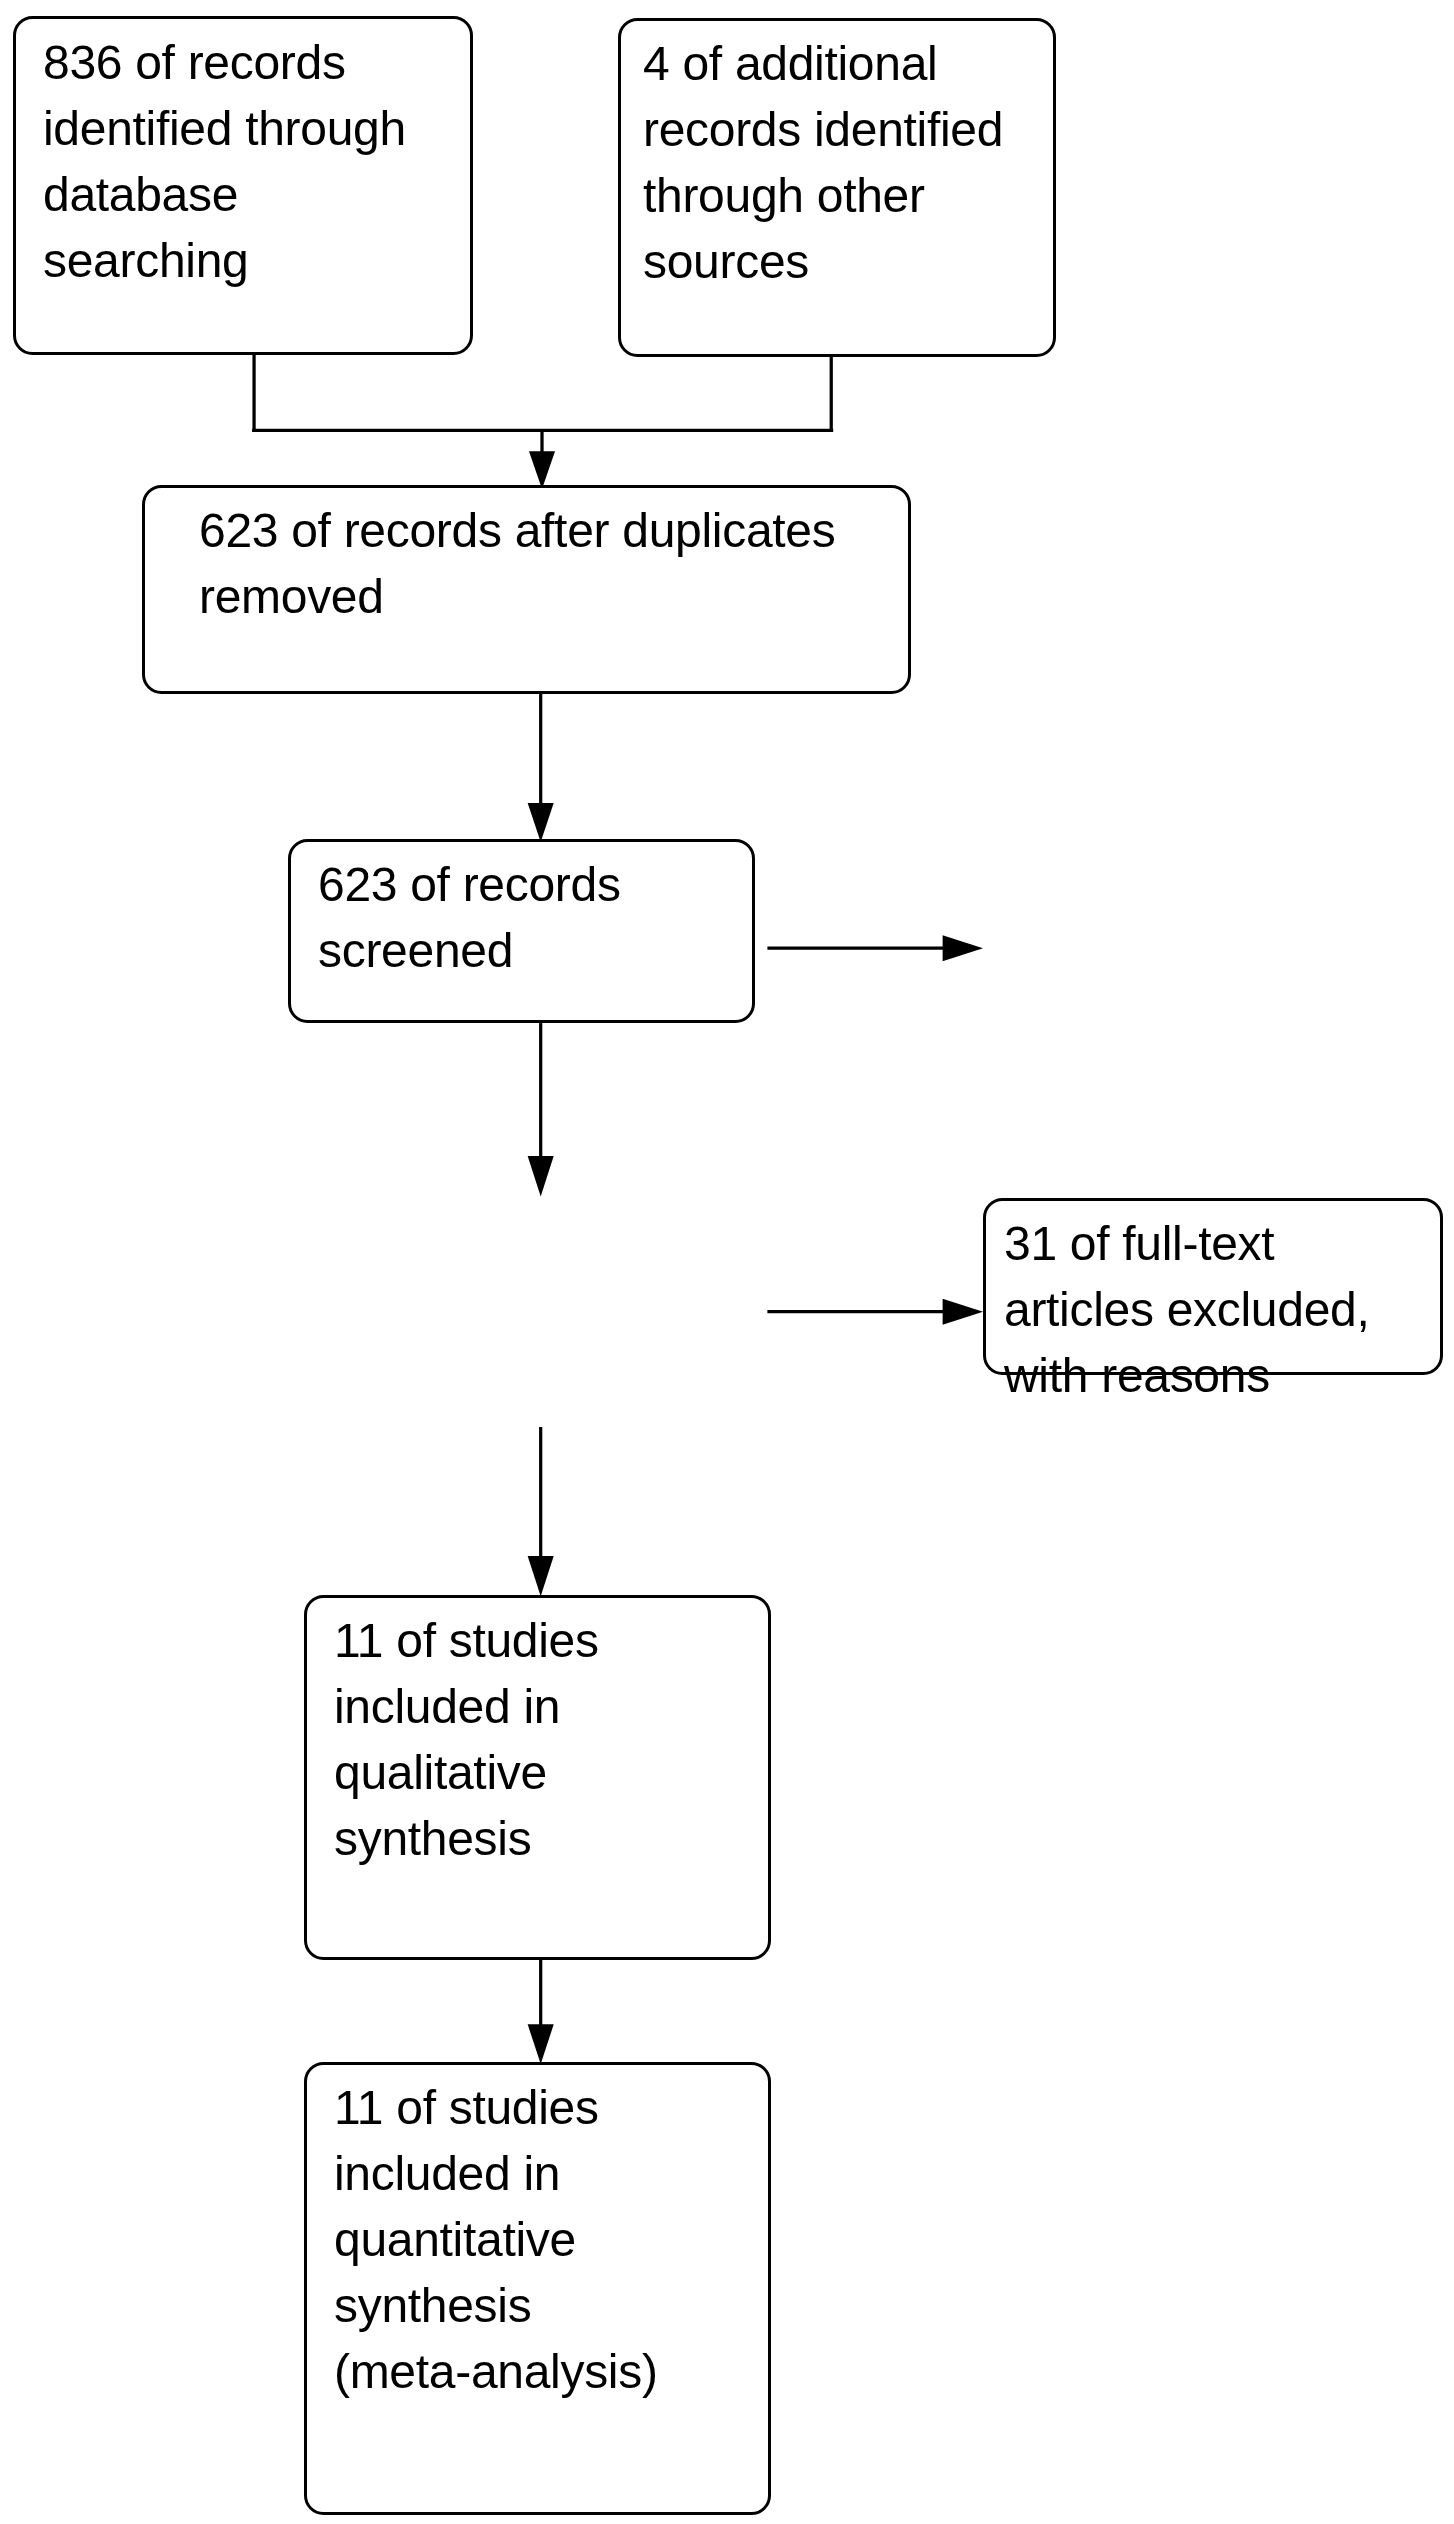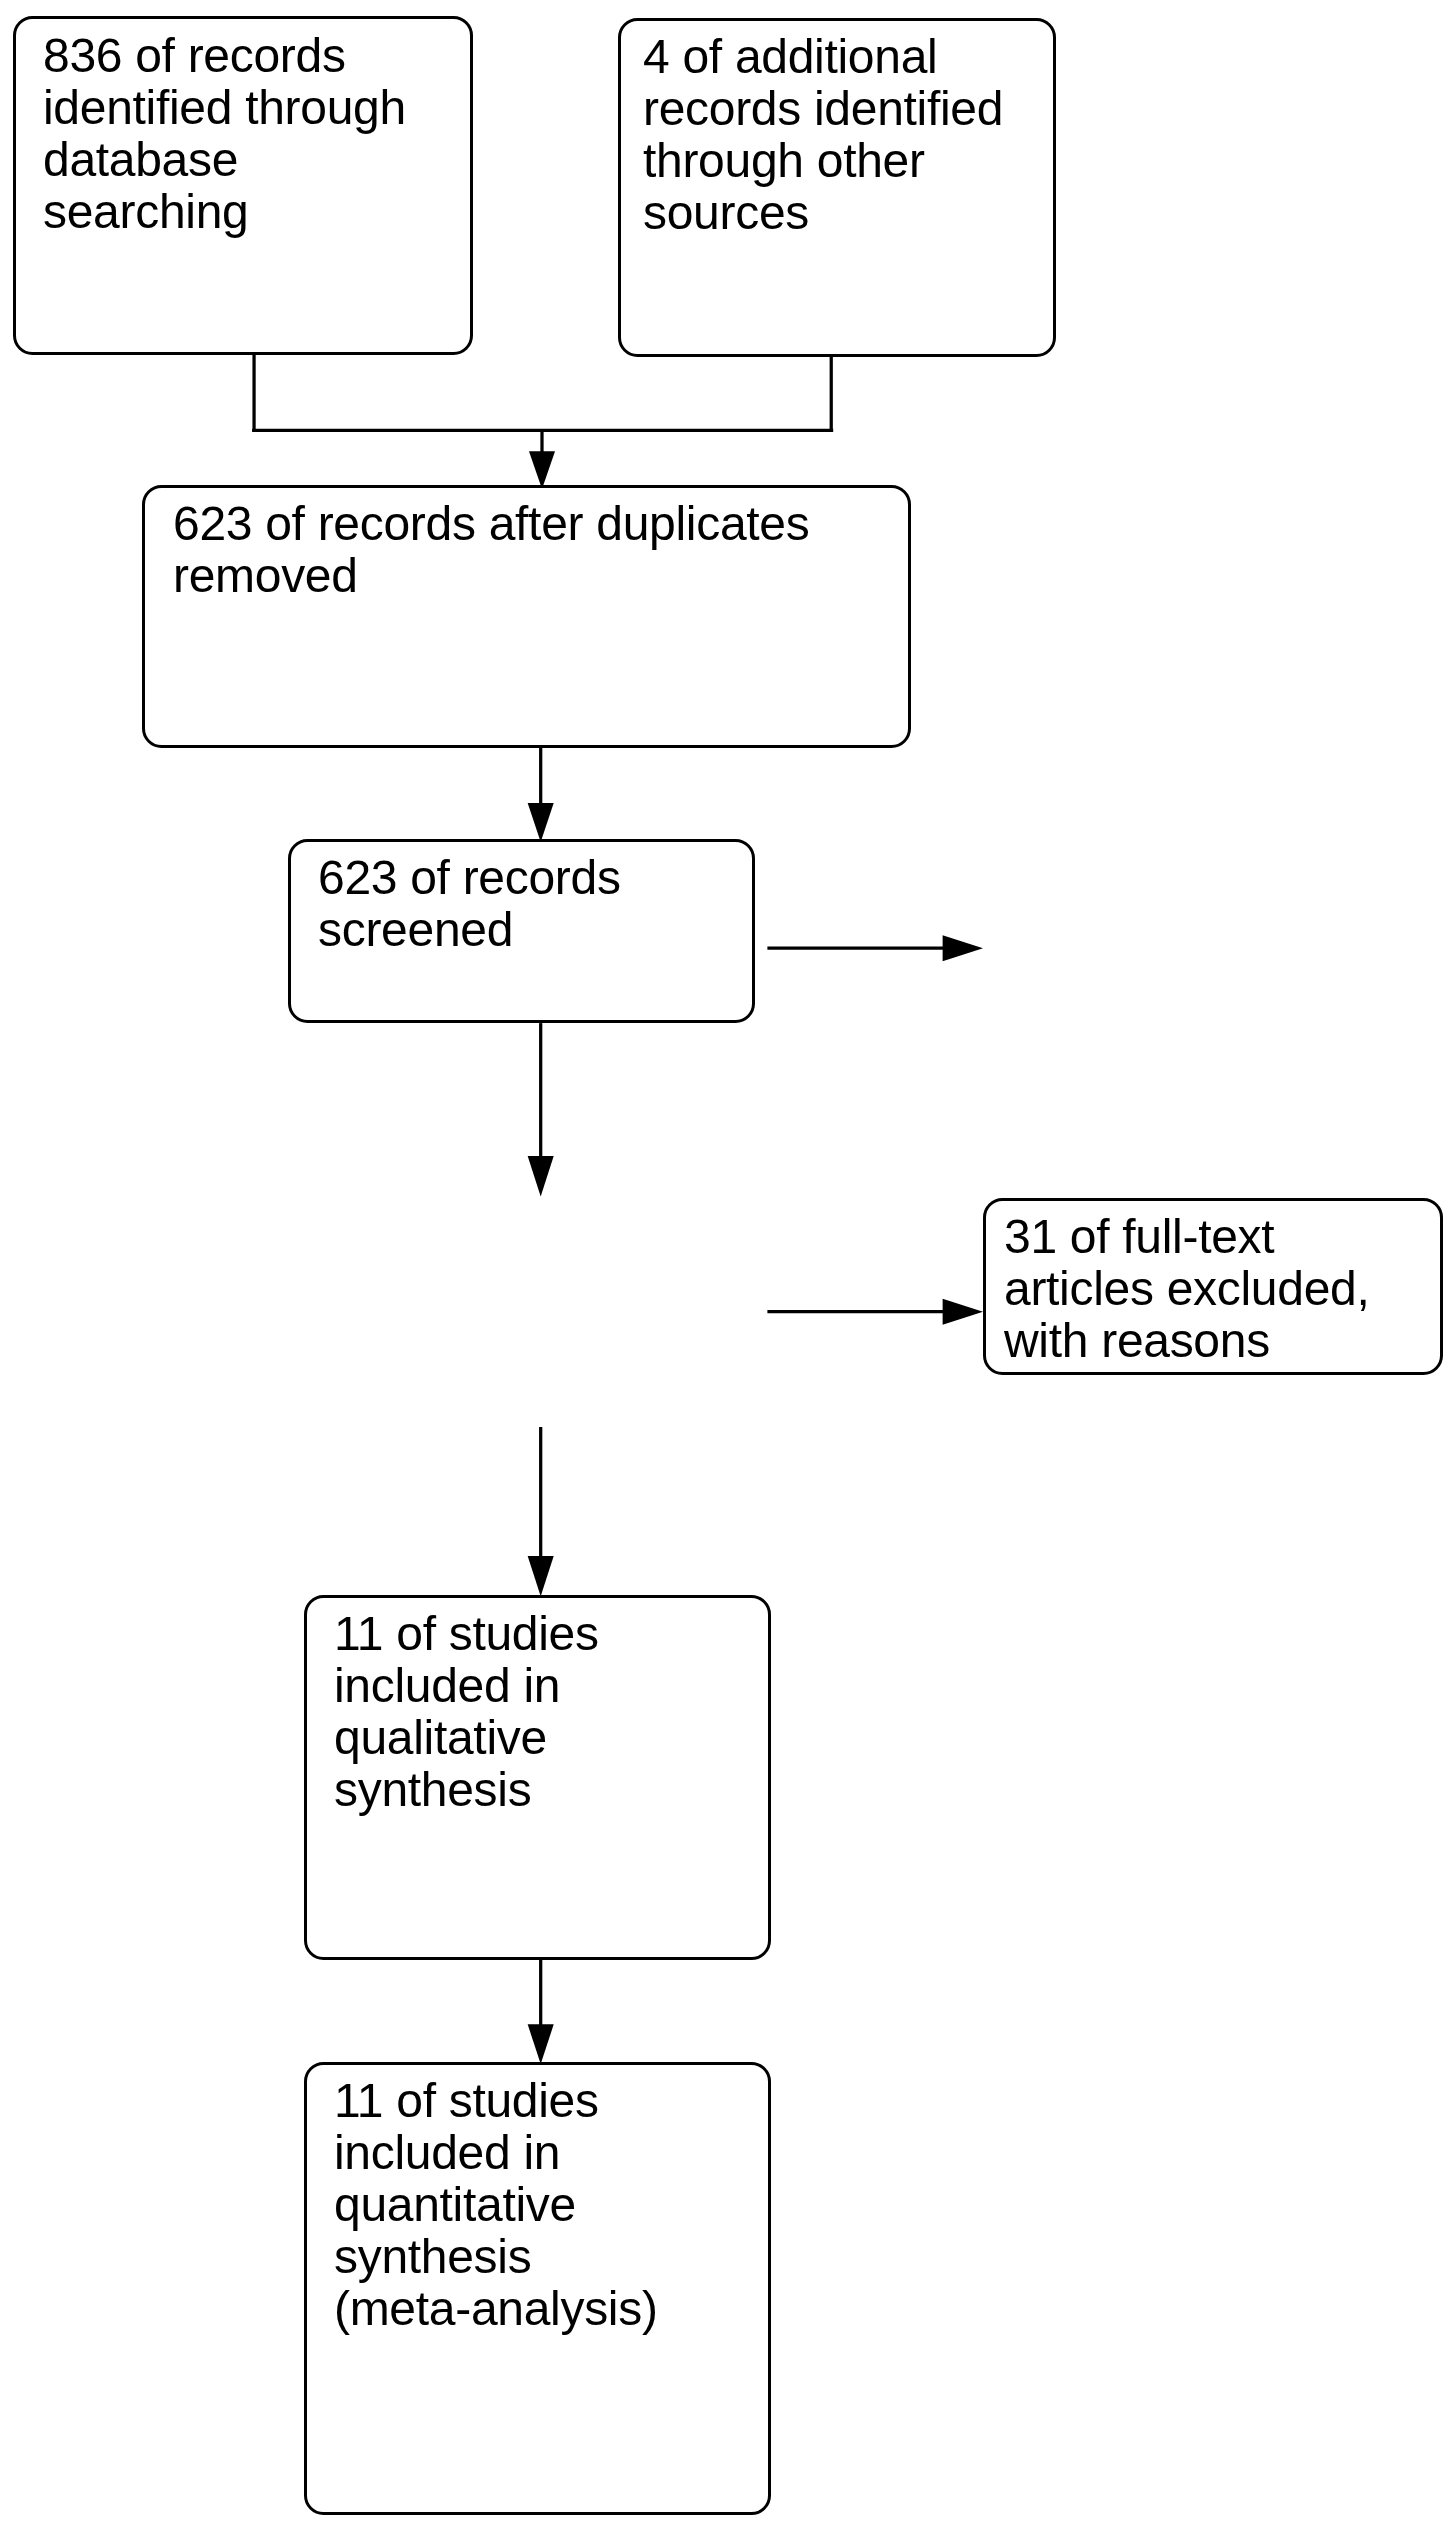--- a/index.html
+++ b/index.html
@@ -26,21 +26,21 @@
   .flow-box {
     position: absolute;
     box-sizing: border-box;
     background: #ffffff;
     border: 3.9px solid #000000;
     border-radius: 19.5px;
     padding: 10.4px 6.5px 0 27px;
   }
   .flow-box .box-text {
     font-size: 48px;
-    line-height: 52px;
+    line-height: 66px;
     letter-spacing: -0.3px;
     color: #000000;
     white-space: nowrap;
   }
 </style>
 </head>
 <body>
 
 <div class="page">
 
@@ -73,21 +73,21 @@
   </svg>
 
   <div class="flow-box" style="left:13px; top:16.3px; width:460px; height:339px;">
     <div class="box-text">836 of records<br>identified through<br>database<br>searching</div>
   </div>
 
   <div class="flow-box" style="left:590px; top:18px; width:438px; height:339px; padding-left:22px;margin-left:28px;">
     <div class="box-text">4 of additional<br>records identified<br>through other<br>sources</div>
   </div>
 
-  <div class="flow-box" style="left:142px; top:485px; width:769px; height:263px; padding-left:28px;">
+  <div class="flow-box" style="left:142px; top:485px; width:769px; height:209px; padding-left:54px;">
     <div class="box-text">623 of records after duplicates<br>removed</div>
   </div>
 
   <div class="flow-box" style="left:288px; top:839px; width:467px; height:184px;">
     <div class="box-text">623 of records<br>screened</div>
   </div>
 
 
 
   <div class="flow-box" style="left:983px; top:1198px; width:460px; height:177px;padding-left:18px;">

